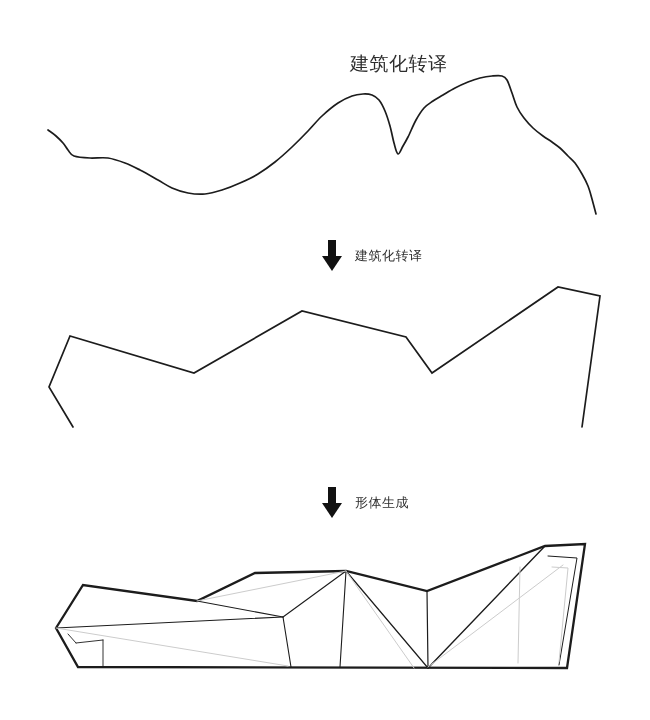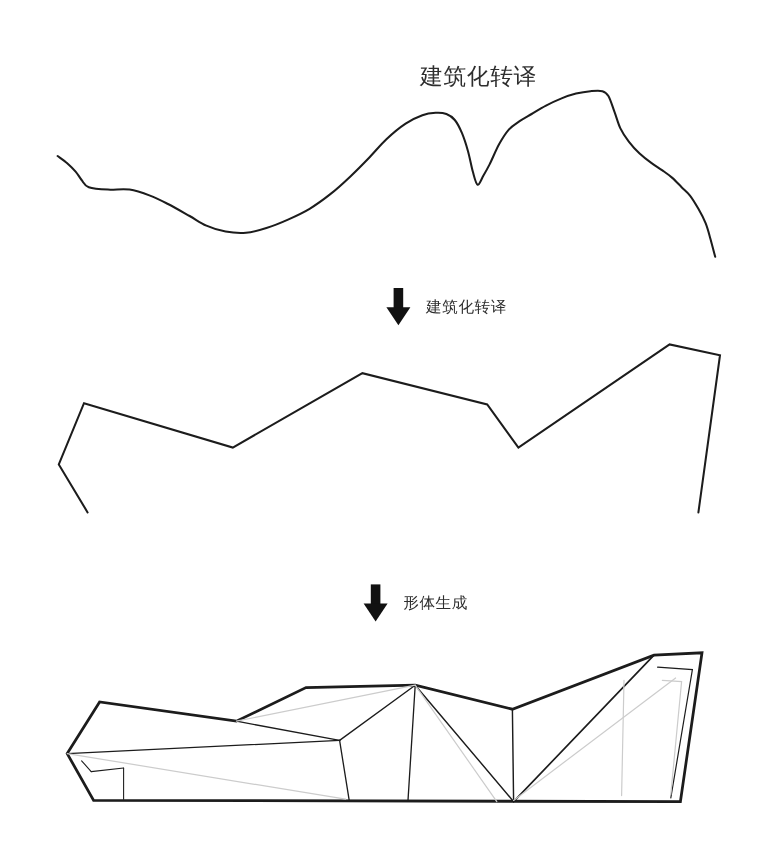--- a/index.html
+++ b/index.html
@@ -75,21 +75,21 @@
   <div class="stage-title" style="left:350px;top:51px;">建筑化转译</div>
 
   <div class="stage-row" style="left:322px;top:240px;">
     <div class="down-arrow">
       <div class="stem"></div>
       <div class="head"></div>
     </div>
     <div class="label">建筑化转译</div>
   </div>
 
-  <div class="stage-row" style="left:303px;top:487px;">
+  <div class="stage-row" style="left:322px;top:487px;">
     <div class="down-arrow">
       <div class="stem"></div>
       <div class="head"></div>
     </div>
     <div class="label">形体生成</div>
   </div>
 
 </div>
 
 </body></html>

